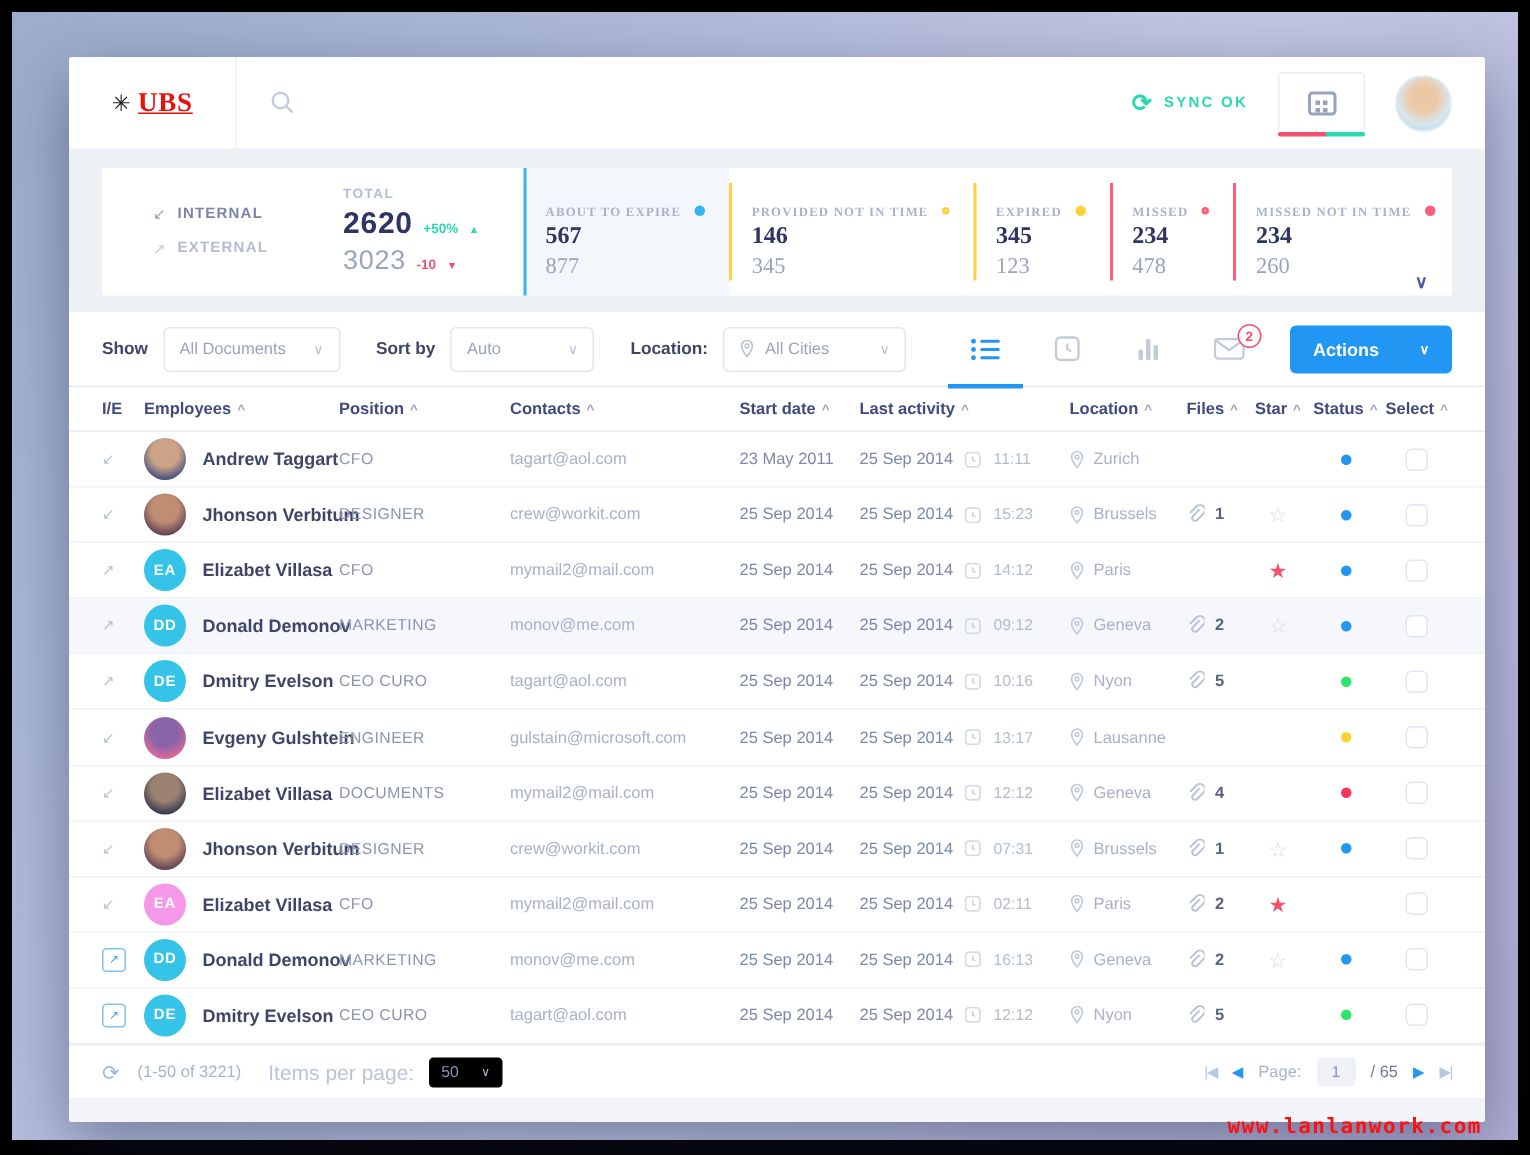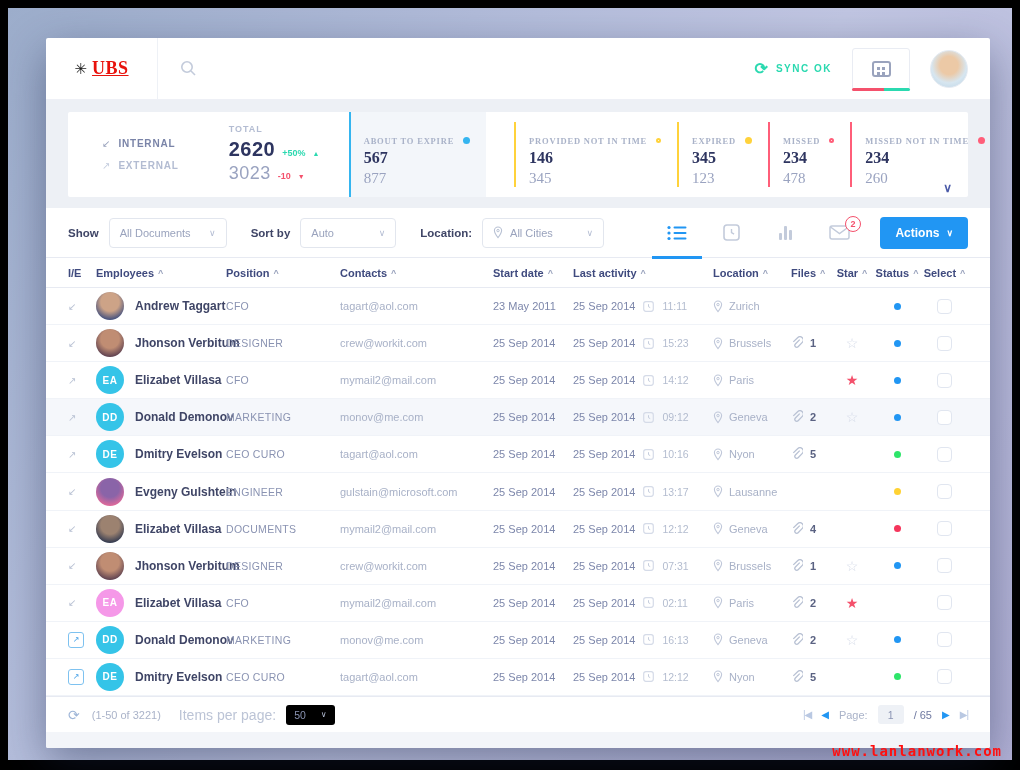--- a/index.html
+++ b/index.html
@@ -66,21 +66,21 @@
   .sel-docs { width:118px; } .sel-sort { width:96px; } .sel-city { width:122px; }
   .view-tabs { margin-left:auto; display:flex; align-items:stretch; height:50px; }
   .vtab { width:54px; display:flex; align-items:center; justify-content:center; cursor:pointer; position:relative; }
   .vtab.active::after { content:""; position:absolute; left:2px; right:2px; bottom:-1px; height:3px; background:#2196f3; }
   .chart-bars { display:flex; align-items:flex-end; gap:2px; height:14px; }
   .chart-bars i { width:3px; background:#c3cbdb; border-radius:1px; }
   .mail-wrap { position:relative; }
   .mail-badge { position:absolute; top:-9px; right:-11px; width:16px; height:16px; border-radius:50%; background:#fff;
         border:1.5px solid #f4516c; color:#f4516c; font-size:9px; font-weight:bold; display:flex; align-items:center; justify-content:center; }
   .actions-btn { margin-left:14px; background:#2196f3; color:#fff; border:none; border-radius:4px; height:32px; padding:0 15px;
-        font-size:12px; font-weight:bold; display:flex; align-items:center; gap:7px; cursor:pointer; font-family:inherit; }
+        font-size:12px; font-weight:bold; display:flex; align-items:center; gap:27px; cursor:pointer; font-family:inherit; }
   .actions-btn .chev { font-size:9px; }
 
   
   .tgrid { display:grid; grid-template-columns:28px 130px 114px 153px 80px 140px 78px 40px 42px 48px 1fr; align-items:center; padding:0 22px; }
   .tgrid > :nth-child(9), .tgrid > :nth-child(10), .tgrid > :nth-child(11) { justify-self:center; }
   .table-header { height:30px; flex:none; border-bottom:1px solid #e7eaf2; }
   .th { display:flex; align-items:center; font-size:11px; font-weight:bold; color:#3f4a7e; cursor:pointer; white-space:nowrap; }
   .th .caret { font-size:9px; color:#9aa3bd; margin-left:4px; }
   .rows { flex:1; display:flex; flex-direction:column; }
   .trow { flex:1; border-bottom:1px solid #f0f3f8; min-height:30px; }
@@ -116,21 +116,21 @@
   .ipp-select .chev { font-size:8px; color:#b3bcd2; }
   .pager { margin-left:auto; display:flex; align-items:center; gap:10px; }
   .pg-first,.pg-last { color:#b9c8e2; font-size:10px; cursor:pointer; letter-spacing:-1px; }
   .pg-prev,.pg-next { color:#2196f3; font-size:10px; cursor:pointer; }
   .pg-label { font-size:11px; color:#aab3c9; }
   .pg-input { background:#eef1f6; border-radius:3px; width:26px; height:19px; display:flex; align-items:center; justify-content:center;
         font-size:10.5px; color:#8a93b2; cursor:text; }
   .pg-total { font-size:11px; color:#6f79a0; }
   .bottom-strip { height:16px; flex:none; background:#f3f5f9; }
 
-  .watermark { position:absolute; right:10px; bottom:1px; font-family:"DejaVu Sans Mono", monospace; font-weight:bold;
+  .watermark { position:absolute; right:24px; bottom:1px; font-family:"DejaVu Sans Mono", monospace; font-weight:bold;
         font-size:14px; color:#ff0f0f; letter-spacing:1px;text-align:right; }
   svg { display:block; }
 </style>
 </head>
 <body>
 
 <div class="bg">
   <div class="window">
 
     <div class="app-header">
@@ -187,21 +187,21 @@
         <div class="cards-wrap">
   <div class="scard active" style="border-left-color: rgb(53, 181, 240);">
     <div class="sc-labelrow">
       <span class="sc-label">ABOUT TO EXPIRE</span>
       <span class="sc-dot" style="background: rgb(53, 181, 240);"></span>
     </div>
     <span class="sc-v1">567</span>
     <span class="sc-v2">877</span>
   </div>
 
-  <div class="scard" style="border-left-color: rgb(255, 210, 59); margin-left: 28px;">
+  <div class="scard" style="border-left-color: rgb(255, 210, 59);">
     <div class="sc-labelrow">
       <span class="sc-label">PROVIDED NOT IN TIME</span>
       <span class="sc-dot" style="border: 2px solid rgb(255, 210, 59); width: 5px; height: 5px;"></span>
     </div>
     <span class="sc-v1">146</span>
     <span class="sc-v2">345</span>
   </div>
 
   <div class="scard" style="border-left-color: rgb(255, 210, 59);">
     <div class="sc-labelrow">

